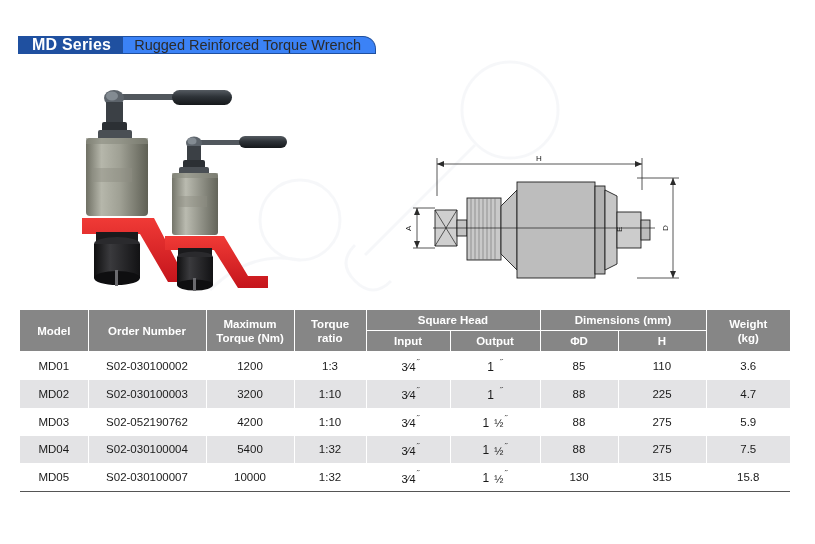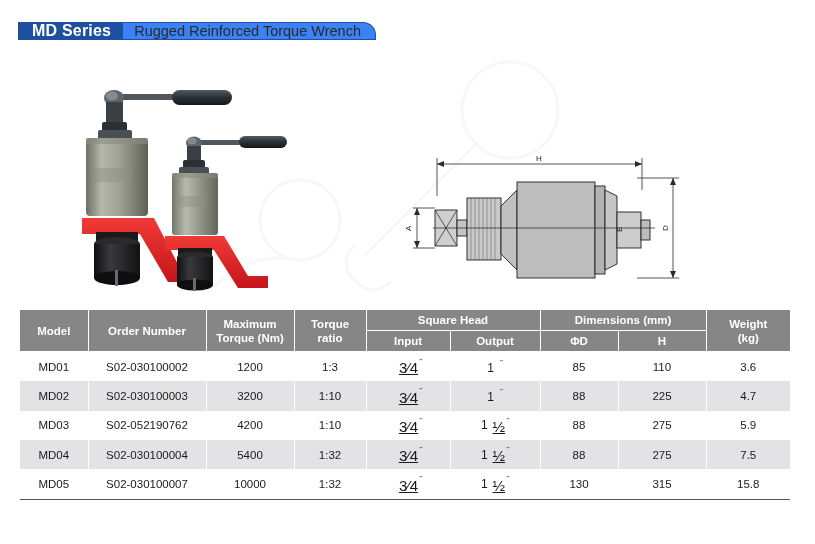--- a/index.html
+++ b/index.html
@@ -15,21 +15,21 @@
   .watermark {
     position: absolute; left: 150px; top: 40px;
     width: 520px; height: 270px;
     opacity: 0.055; pointer-events: none;
   }
   .watermark svg { width: 100%; height: 100%; }
 
   
   .title-bar {
     position: absolute; left: 18px; top: 22px;
-    height: 46px; display: flex; align-items: flex-start;
+    height: 46px; display: flex; align-items: center;
   }
   .title-tag {
     background: #1f50a0; color: #ffffff;
     font-size: 16px; font-weight: bold;
     display: flex; align-items: center;
     padding: 0 12px 0 14px; letter-spacing: .2px;
   }
   .title-desc {
     border: 1.6px solid #1f50a0; border-left: none;
     border-top-right-radius: 13px;
@@ -65,21 +65,21 @@
     text-align: center; padding: 6px 2px;
     border-left: 1px solid #ffffff; border-right: 1px solid #ffffff;
     font-size: 11.5px; height: 27px;
   }
   .spec-table tbody tr:nth-child(even) { background: #e3e3e5; }
   .spec-table tbody tr:nth-child(odd)  { background: #ffffff; }
   .spec-table tbody tr td:first-child { border-left: none; }
   .spec-table tbody tr td:last-child  { border-right: none; }
   .spec-table tbody tr:last-child td  { border-bottom: 1.4px solid #555; }
 
-  .frac { display: inline-block; font-size: 15px; line-height: 1; vertical-align: middle; text-decoration: underline; }
+  .frac { display: inline-block; font-size: 11px; line-height: 1; vertical-align: middle; }
   .inch { font-size: 9px; vertical-align: super; margin-left: 1px; }
   .num-one { margin-right: 5px; font-size: 12px; }
 </style>
 </head>
 <body>
 
 <div id="page">
 
   <div class="watermark">
     <svg viewBox="0 0 520 270" xmlns="http://www.w3.org/2000/svg">

